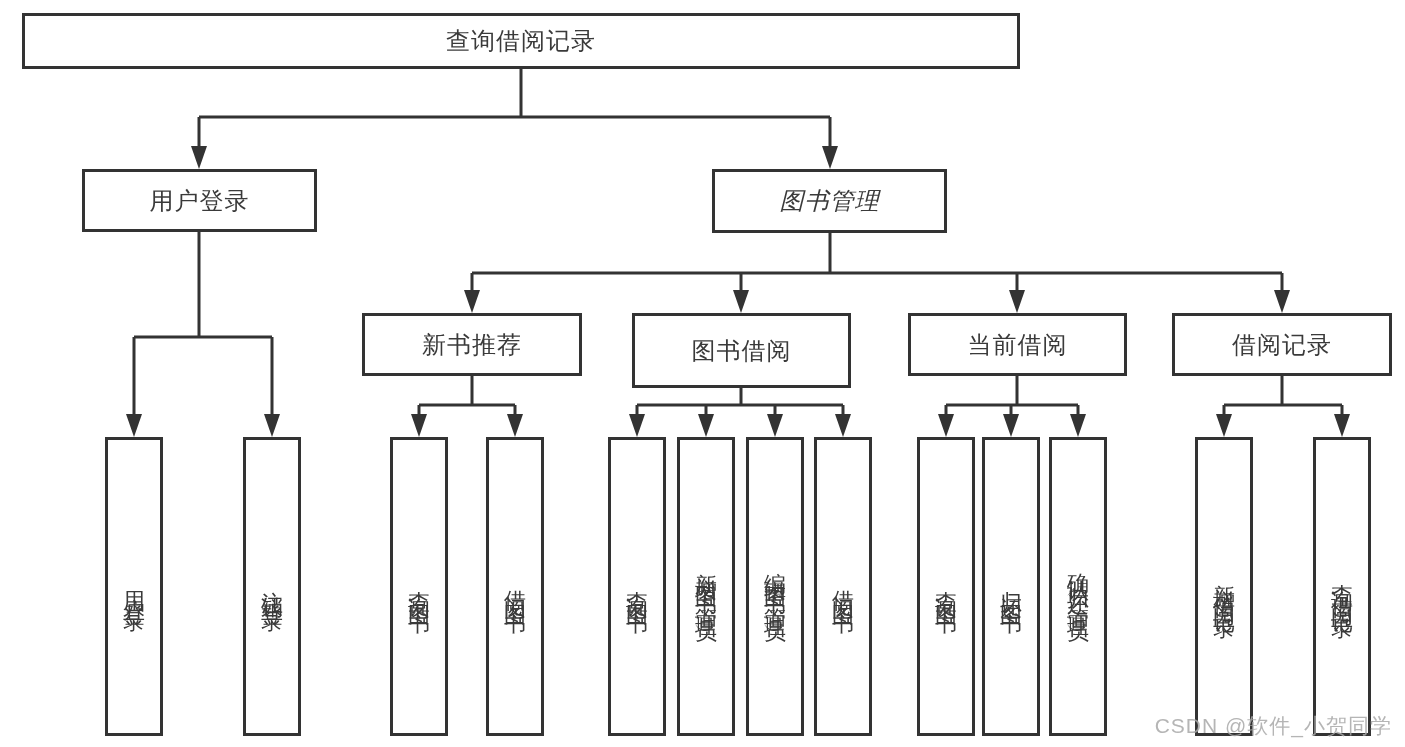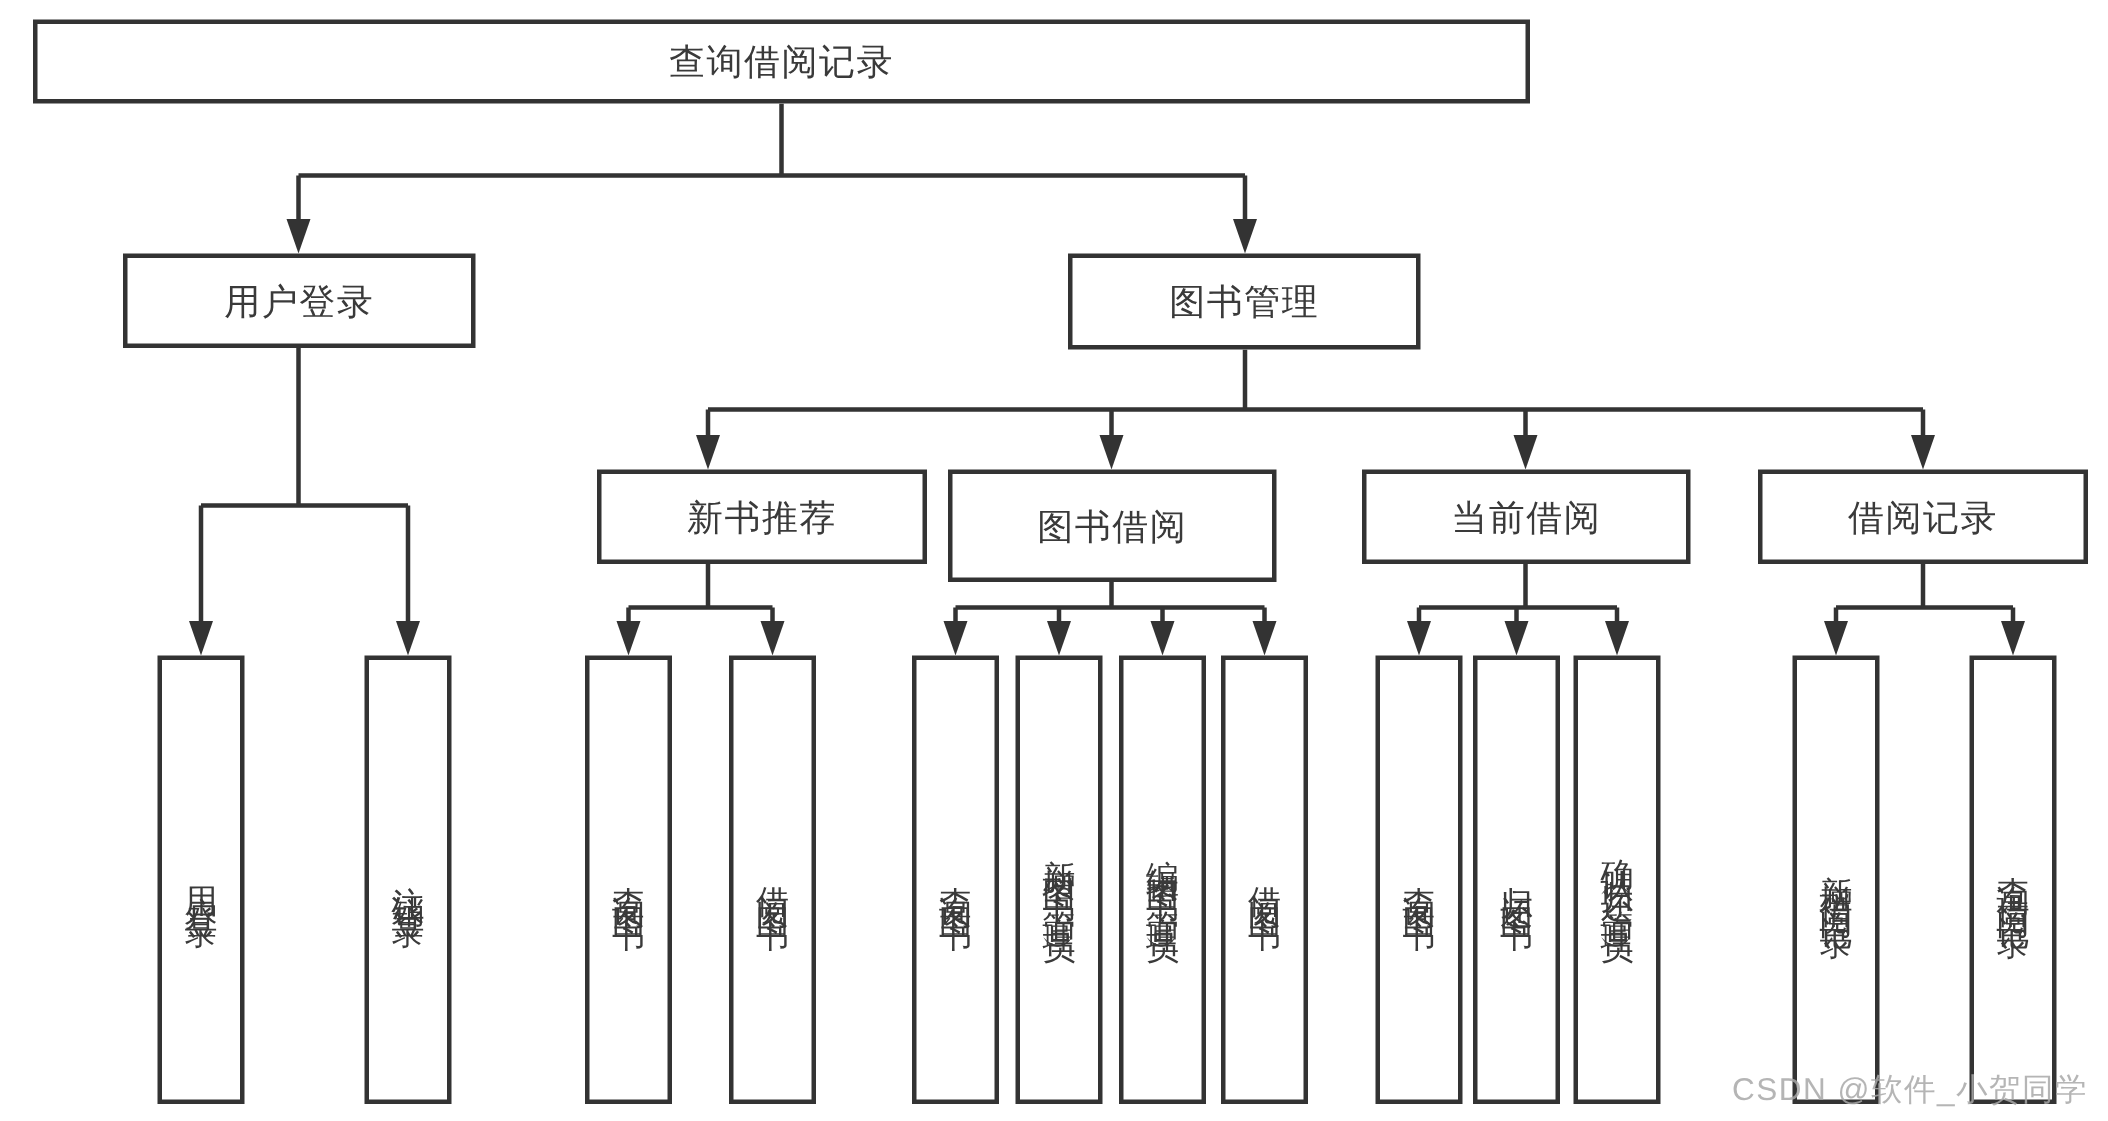--- a/index.html
+++ b/index.html
@@ -87,25 +87,25 @@
     </g>
   </svg>
 
   <div class="hbox" style="left:22px; top:13px; width:998px; height:56px;">
     <span>查询借阅记录</span>
   </div>
 
   <div class="hbox" style="left:82px; top:169px; width:235px; height:63px;">
     <span>用户登录</span>
   </div>
-  <div class="hbox" style="left:712px; top:169px; width:235px; height:64px;">
+  <div class="hbox" style="left:712px; top:169px; width:235px; height:64px;font-style:italic;">
     <span>图书管理</span>
   </div>
 
-  <div class="hbox" style="left:362px; top:313px; width:220px; height:63px;margin-left:36px;">
+  <div class="hbox" style="left:362px; top:313px; width:220px; height:63px;">
     <span>新书推荐</span>
   </div>
   <div class="hbox" style="left:632px; top:313px; width:219px; height:75px;">
     <span>图书借阅</span>
   </div>
   <div class="hbox" style="left:1172px; top:313px; width:220px; height:63px;">
     <span>借阅记录</span>
   </div>
   <div class="hbox" style="left:908px; top:313px; width:219px; height:63px;">
     <span>当前借阅</span>

